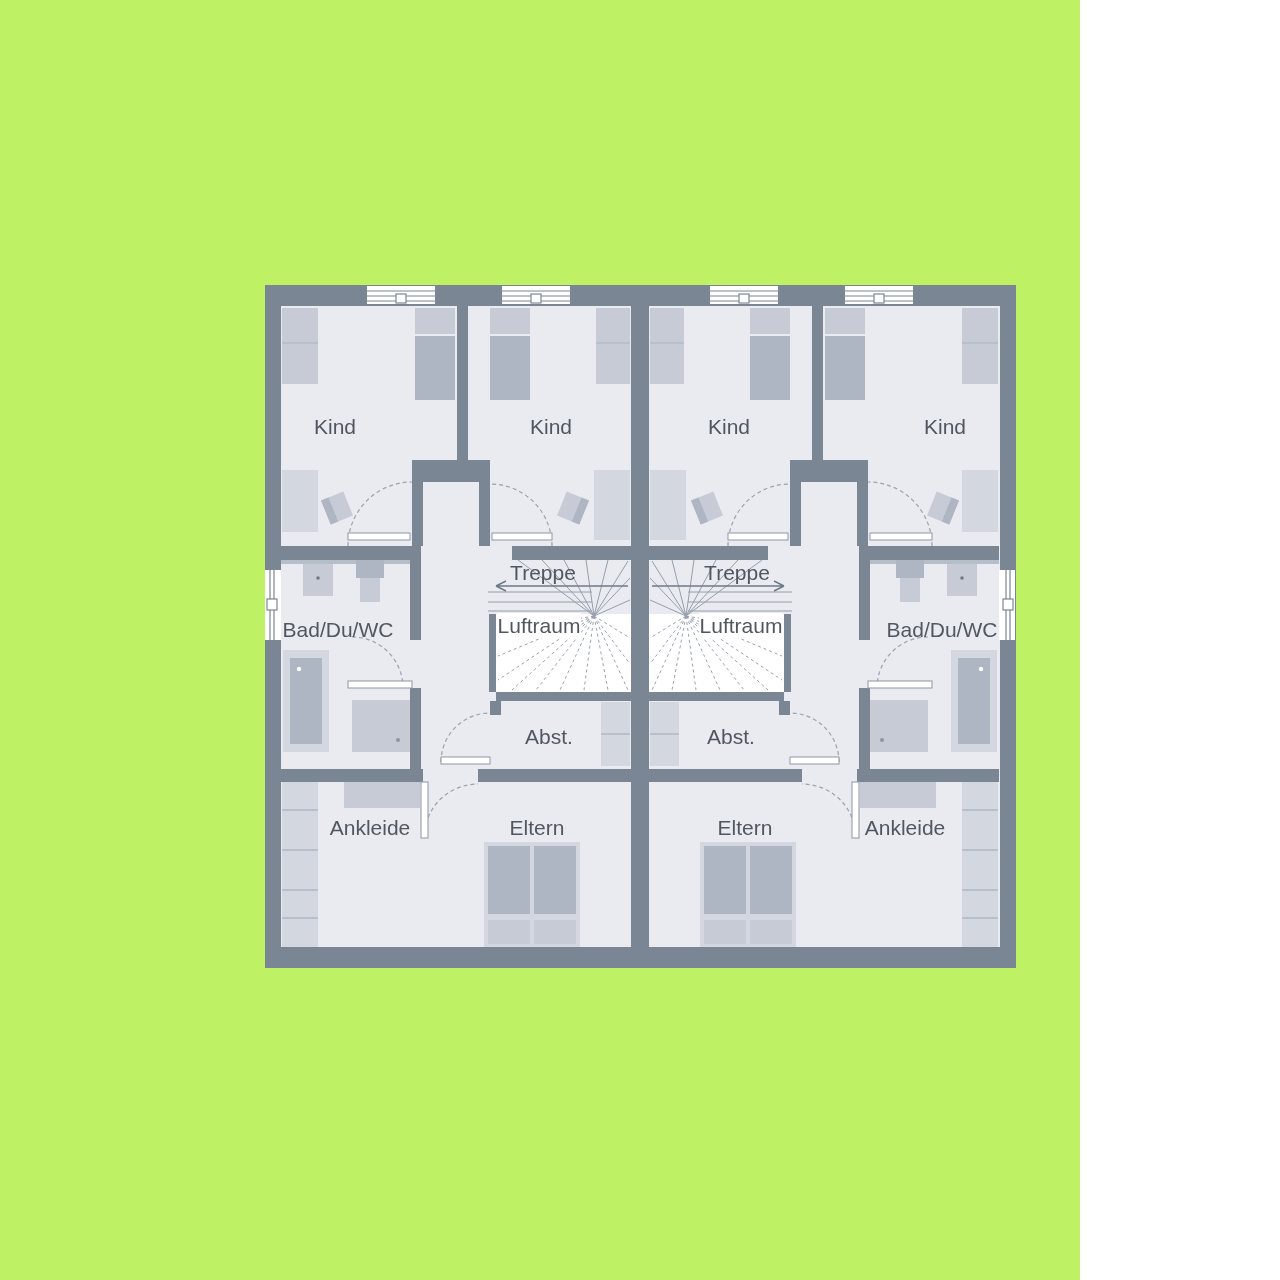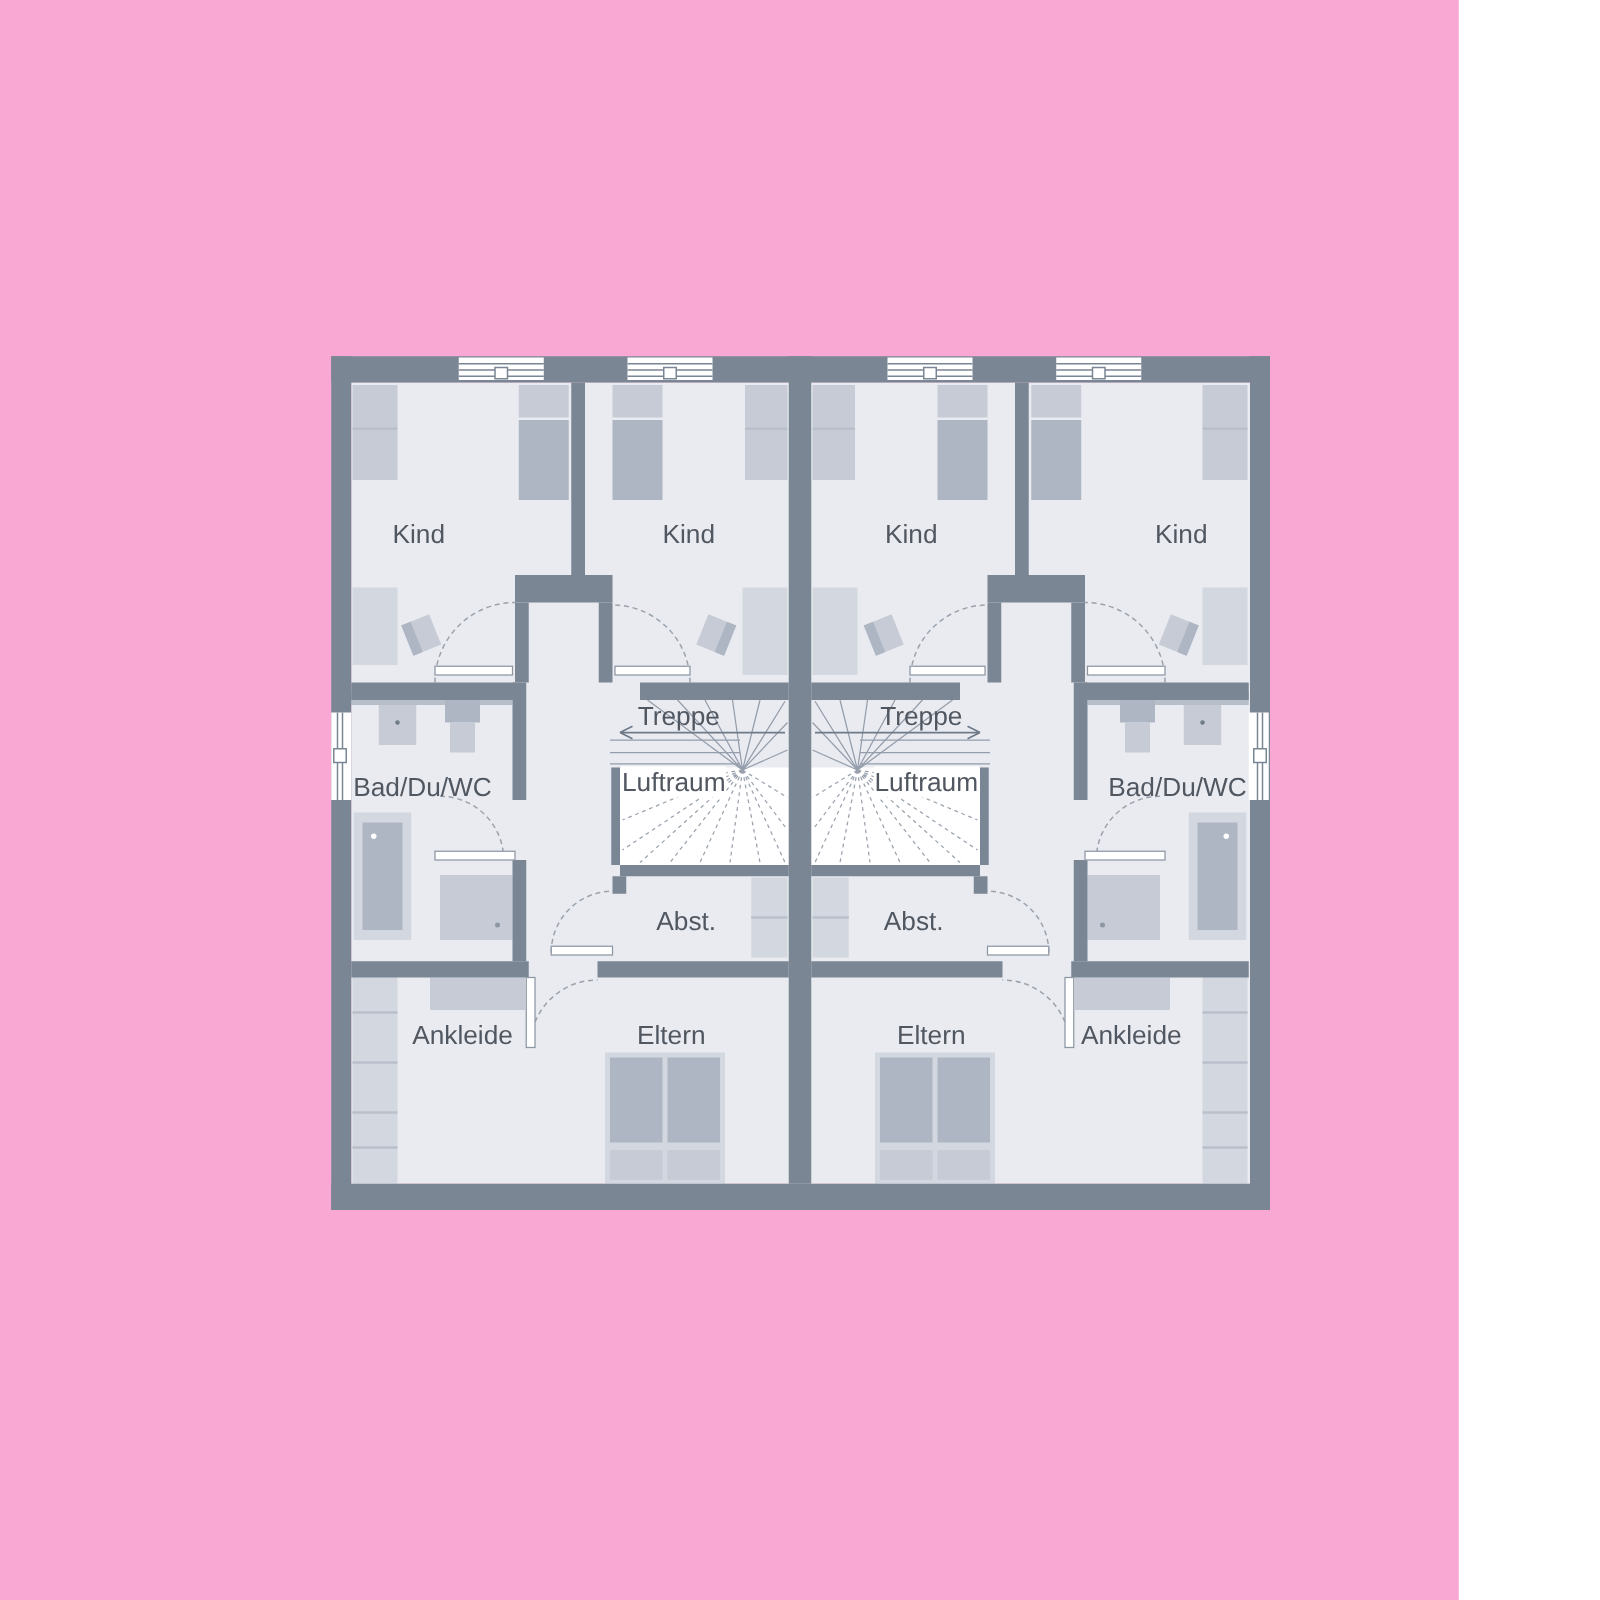--- a/index.html
+++ b/index.html
@@ -1,16 +1,16 @@
 <!DOCTYPE html>
 <html><head>
 <meta charset="utf-8">
 <style>
   html,body{margin:0;padding:0;background:#ffffff;}
-  .canvas{position:relative;width:1167px;height:1280px;background:#f9a8d4;overflow:hidden;
+  .canvas{position:relative;width:1080px;height:1280px;background:#bef264;overflow:hidden;
           font-family:"Liberation Sans", sans-serif;}
   svg{display:block;}
   .wall{fill:#7b8694;}
   .floor{fill:#e9ebf0;}
   .whitefill{fill:#ffffff;}
   .furnL{fill:#d2d7e0;}   
   .furnM{fill:#aeb6c4;}   
   .furnP{fill:#c6cbd6;}   
   .band{fill:#b6bec9;}
   .divline{stroke:#b9c0cb;stroke-width:2;}

